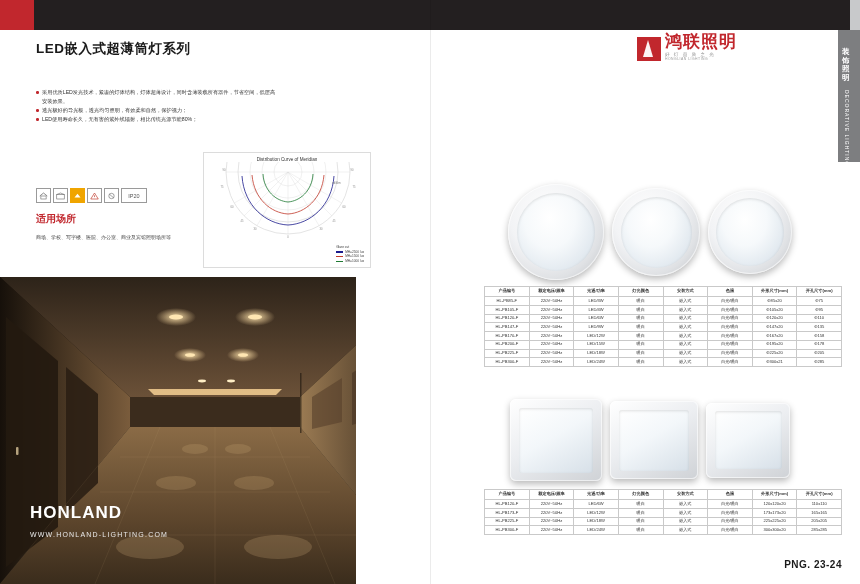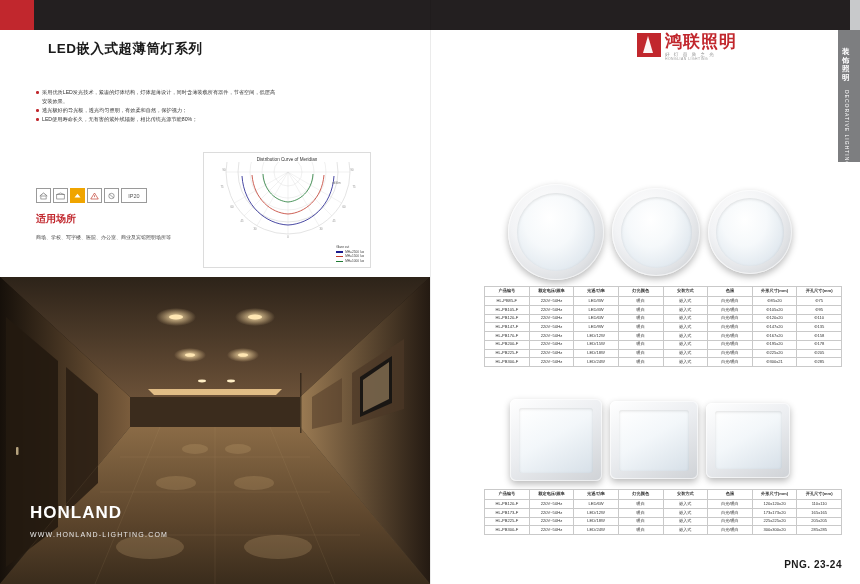--- a/index.html
+++ b/index.html
@@ -15,21 +15,21 @@
     background:#fff;
   }
   
   .left-page { position:absolute; left:0; top:0; width:430px; height:584px; background:#fff; }
   .top-red-bar { position:absolute; left:0; top:0; width:34px; height:30px; background:#c1272d; }
   .top-dark-bar { position:absolute; left:34px; top:0; width:396px; height:30px; background:#231f20; }
 
   .title-block { position:absolute; left:36px; top:36px; }
   .title-main { font-size:25px; font-weight:bold; letter-spacing:-0.5px; color:#1a1a1a; }
   .title-main .light { font-weight:normal; color:#6d6e71; }
-  .title-sub { font-size:13.5px; font-weight:bold; color:#1a1a1a; margin-top:4px; letter-spacing:0.5px;margin-left:12px;}
+  .title-sub { font-size:13.5px; font-weight:bold; color:#1a1a1a; margin-top:4px; letter-spacing:0.5px;}
 
   .bullets { position:absolute; left:36px; top:88px; width:240px; }
   .bullets li {
     list-style:none; font-size:5.2px; line-height:1.75; color:#333;
     position:relative; padding-left:6px;
   }
   .bullets li:before {
     content:""; position:absolute; left:0; top:3.2px;
     width:2.5px; height:2.5px; background:#c1272d; border-radius:50%;
   }
@@ -53,35 +53,35 @@
     position:absolute; left:203px; top:152px; width:168px; height:116px;
     background:#fff; border:0.6px solid #dcdcdc;
   }
   .chart-card .ct { text-align:center; font-size:4.6px; color:#333; margin-top:4px; }
   .polar-wrap { position:relative; width:100%; height:86px; }
   .legend { position:absolute; right:6px; bottom:3px; font-size:3.2px; color:#444; text-align:left; }
   .legend .lg { display:flex; align-items:center; gap:2px; line-height:1.5; }
   .legend .sw { width:7px; height:1.2px; display:inline-block; }
 
   
-  .photo { position:absolute; left:0; top:277px; width:430px; height:307px; overflow:hidden; background:#2a211b; }
+  .photo { position:absolute; left:0; top:277px; width:356px; height:307px; overflow:hidden; background:#2a211b; }
   .corridor { position:absolute; inset:0; }
 
   .ph-text { position:absolute; left:30px; bottom:46px; color:#fff; }
   .ph-brand { font-size:17px; font-weight:bold; letter-spacing:1px; }
   .ph-l1 { font-size:26px; font-weight:bold; letter-spacing:0.5px; line-height:1.05; margin-top:2px;}
   .ph-l2 { font-size:26px; font-weight:bold; letter-spacing:0.5px; line-height:1.05;}
   .ph-url { font-size:7px; letter-spacing:1.2px; margin-top:8px; color:#e8e8e8;}
 
   
   .right-page { position:absolute; left:430px; top:0; width:430px; height:584px; background:#fff; }
   .r-top-dark { position:absolute; left:430px; top:0; width:420px; height:30px; background:#231f20; }
   .r-top-gray { position:absolute; left:850px; top:0; width:10px; height:30px; background:#c8c9cb; }
 
-  .logo-box { position:absolute; right:123px; top:33px; display:flex; align-items:flex-start; gap:4px;}
+  .logo-box { position:absolute; right:123px; top:33px; display:flex; align-items:flex-end; gap:4px;}
   .logo-mark { width:24px; height:24px; background:#c1272d; position:relative; }
   .logo-mark:after{
     content:""; position:absolute; left:6px; top:3px; width:0; height:0;
     border-left:5px solid transparent; border-right:5px solid transparent; border-bottom:17px solid #fff;
     opacity:.95;
   }
   .logo-txt { line-height:1; }
   .logo-cn { font-size:17px; font-weight:bold; color:#c1272d; letter-spacing:1px; }
   .logo-sub { font-size:4.6px; color:#8a8a8a; letter-spacing:1.5px; margin-top:3px; }
   .logo-en { font-size:3.4px; color:#999; letter-spacing:.5px; }

